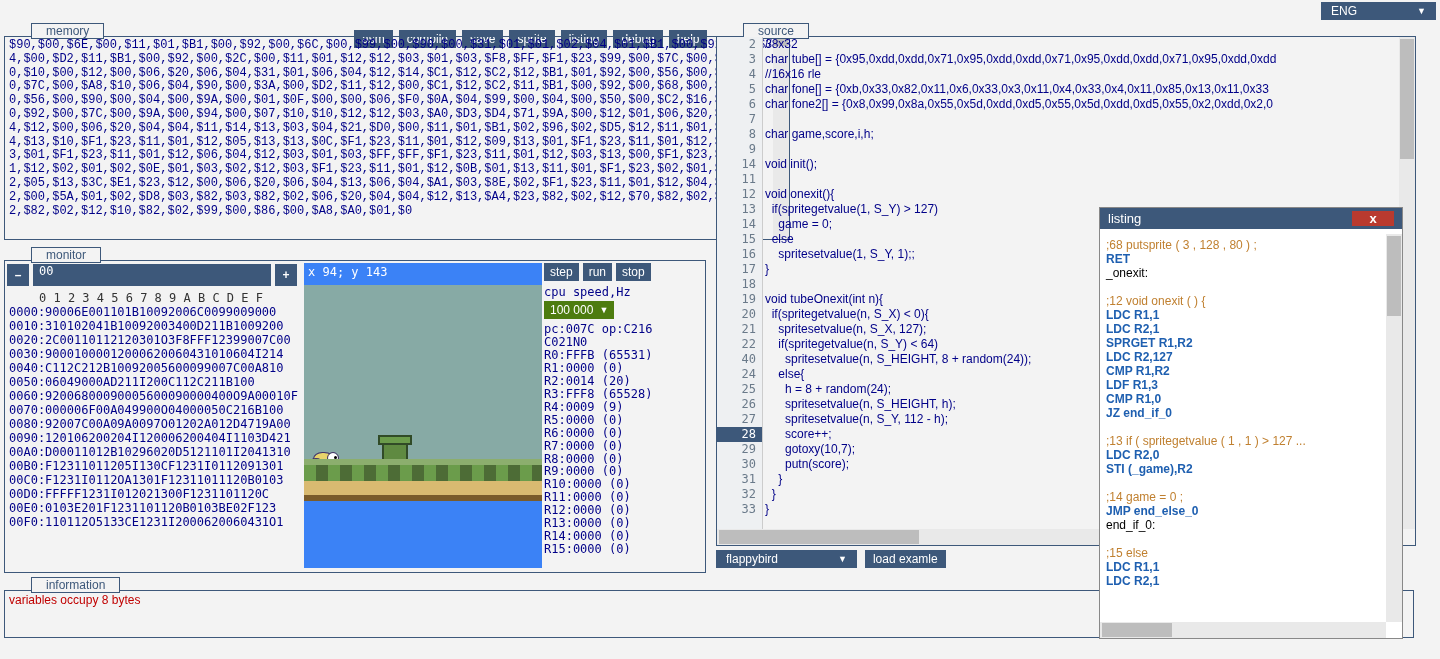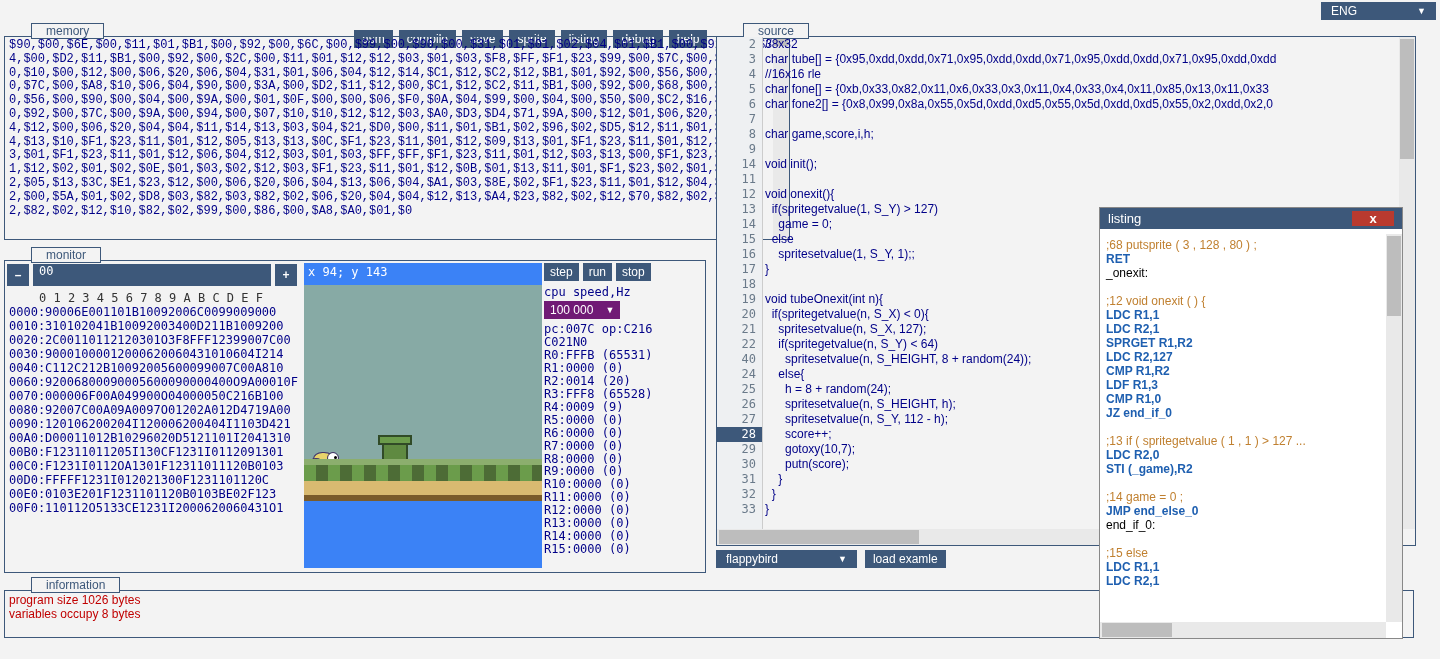--- a/index.html
+++ b/index.html
@@ -32,21 +32,21 @@
   .bird-lip{position:absolute;left:18px;top:14px;width:14px;height:6px;border-radius:3px;background:#d66445;outline:1px solid #436;}
   .bird-wing{position:absolute;left:0px;top:10px;width:12px;height:8px;border-radius:50%;background:#d7d7c2;outline:1px solid #436;}
   .pipe{position:absolute; left:78px; top:156px; width:26px; height:58px; background:#5f8a41; border:2px solid #314b27;}
   .pipe-cap{position:absolute; left:74px; top:150px; width:34px; height:10px; background:#6b9c4b; border:2px solid #314b27;}
   .bush{position:absolute; left:0; top:196px; right:0; height:22px; background:repeating-linear-gradient(90deg,#6b9c4b 0 12px,#4d6c36 12px 24px); border-top:6px solid #8cae6e;}
   .ground1{position:absolute; left:0; top:218px; right:0; height:14px; background:#d9ba71;}
   .ground2{position:absolute; left:0; top:232px; right:0; height:6px; background:#7a5b2b;}
   .mon-right{position:absolute; left:539px; top:2px; right:4px; bottom:4px;}
   .runbtns{display:flex; gap:4px; margin-bottom:4px;}
   .cpuinfo{font-family:Consolas,monospace; font-size:12px; color:#000088;}
-  .speedsel{background:#701a75; color:#fff; padding:2px 6px; display:inline-flex; align-items:center; gap:12px; margin:2px 0 4px 0; cursor:pointer;}
+  .speedsel{background:#4d7c0f; color:#fff; padding:2px 6px; display:inline-flex; align-items:center; gap:6px; margin:2px 0 4px 0; cursor:pointer;}
   .reg{font-family:Consolas,monospace; font-size:12px; color:#000088; line-height:1.08;}
   .source{left:716px; top:36px; width:700px; height:510px;}
   .src-gutter{position:absolute; left:0; top:0; bottom:0; width:46px; background:#eef0f2; border-right:1px solid #ccc; text-align:right;}
   .gnum{color:#6a7a8a; font-family:Consolas,monospace; font-size:12px; padding-right:6px; line-height:15px; height:15px;}
   .gnum.hl{background:#3d587a; color:#fff;}
   .src-body{position:absolute; left:48px; top:0; right:16px; bottom:16px; font-family:Consolas,monospace; font-size:12px; color:#000088; white-space:pre; overflow:hidden;}
   .src-body .ln{height:15px; line-height:15px;}
   .src-vscroll,.src-hscroll{position:absolute; background:#e9e9e9;}
   .src-vscroll{right:0; top:0; bottom:16px; width:16px;}
   .src-vscroll .thumb{position:absolute;left:1px;right:1px;top:2px;height:120px;background:#bdbdbd;}
@@ -107,20 +107,21 @@
     <div class="numbtn">+</div>
   </div>
   <div class="mon-left">
     <div class="hexhdr">0 1 2 3 4 5 6 7 8 9 A B C D E F</div>
     <div id="hexrows">
         <div class="hexrow">0000:90006E001101B10092006C0099009000</div>
         <div class="hexrow">0010:310102041B10092003400D211B1009200</div>
         <div class="hexrow">0020:2C00110112120301O3F8FFF12399007C00</div>
         <div class="hexrow">0030:90001000012000620060431010604I214</div>
         <div class="hexrow">0040:C112C212B10092005600099007C00A810</div>
+        <div class="hexrow">0050:06049000AD211I200C112C211B100</div>
         <div class="hexrow">0060:92006800090005600090000400O9A00010F</div>
         <div class="hexrow">0070:000006F00A049900O04000050C216B100</div>
         <div class="hexrow">0080:92007C00A09A0097O01202A012D4719A00</div>
         <div class="hexrow">0090:120106200204I120006200404I1103D421</div>
         <div class="hexrow">00A0:D00011012B10296020D5121101I2041310</div>
         <div class="hexrow">00B0:F12311011205I130CF1231I0112091301</div>
         <div class="hexrow">00C0:F1231I0112OA1301F12311011120B0103</div>
         <div class="hexrow">00D0:FFFFF1231I012021300F1231101120C</div>
         <div class="hexrow">00E0:0103E201F1231101120B0103BE02F123</div>
         <div class="hexrow">00F0:110112O5133CE1231I2000620060431O1</div>
@@ -228,21 +229,20 @@
   <div class="sel">
     <span>flappybird</span>
     <span class="tri">▼</span>
   </div>
   <button class="btn">load examle</button>
 </div>
 
 <div class="info">
   <div class="info-tab">information</div>
   <div class="body">
-    <div>program size 1026 bytes</div>
     <div>variables occupy 8 bytes</div>
   </div>
 </div>
 
 <div class="listing">
   <div class="listing-title">
     <span>listing</span>
     <span class="listing-close">x</span>
   </div>
   <div class="listing-body" id="listbody"><div class="cmt">;68 putsprite ( 3 , 128 , 80 ) ;</div><div class="kw">RET</div><div class="lbl">_onexit:</div><div class="">&nbsp;</div><div class="cmt">;12 void onexit ( ) {</div><div class="kw">LDC R1,1</div><div class="kw">LDC R2,1</div><div class="kw">SPRGET R1,R2</div><div class="kw">LDC R2,127</div><div class="kw">CMP R1,R2</div><div class="kw">LDF R1,3</div><div class="kw">CMP R1,0</div><div class="kw">JZ end_if_0</div><div class="">&nbsp;</div><div class="cmt">;13 if ( spritegetvalue ( 1 , 1 ) &gt; 127 ...</div><div class="kw">LDC R2,0</div><div class="kw">STI (_game),R2</div><div class="">&nbsp;</div><div class="cmt">;14 game = 0 ;</div><div class="kw">JMP end_else_0</div><div class="lbl">end_if_0:</div><div class="">&nbsp;</div><div class="cmt">;15 else</div><div class="kw">LDC R1,1</div><div class="kw">LDC R2,1</div></div>

